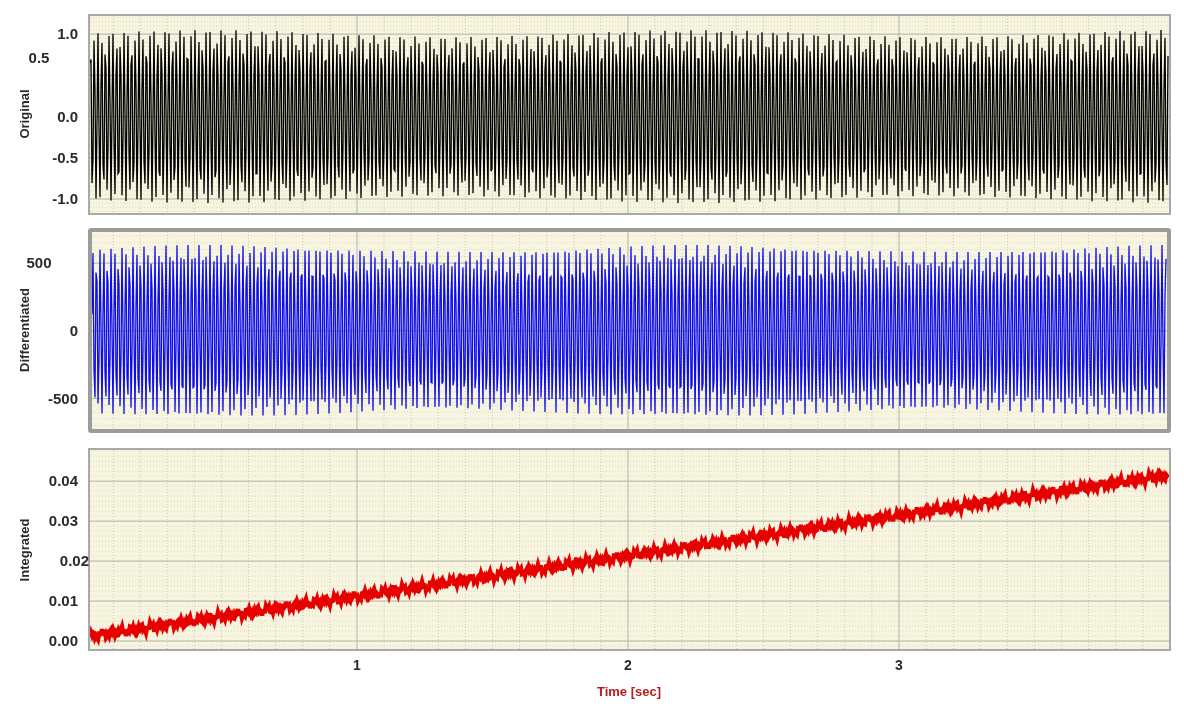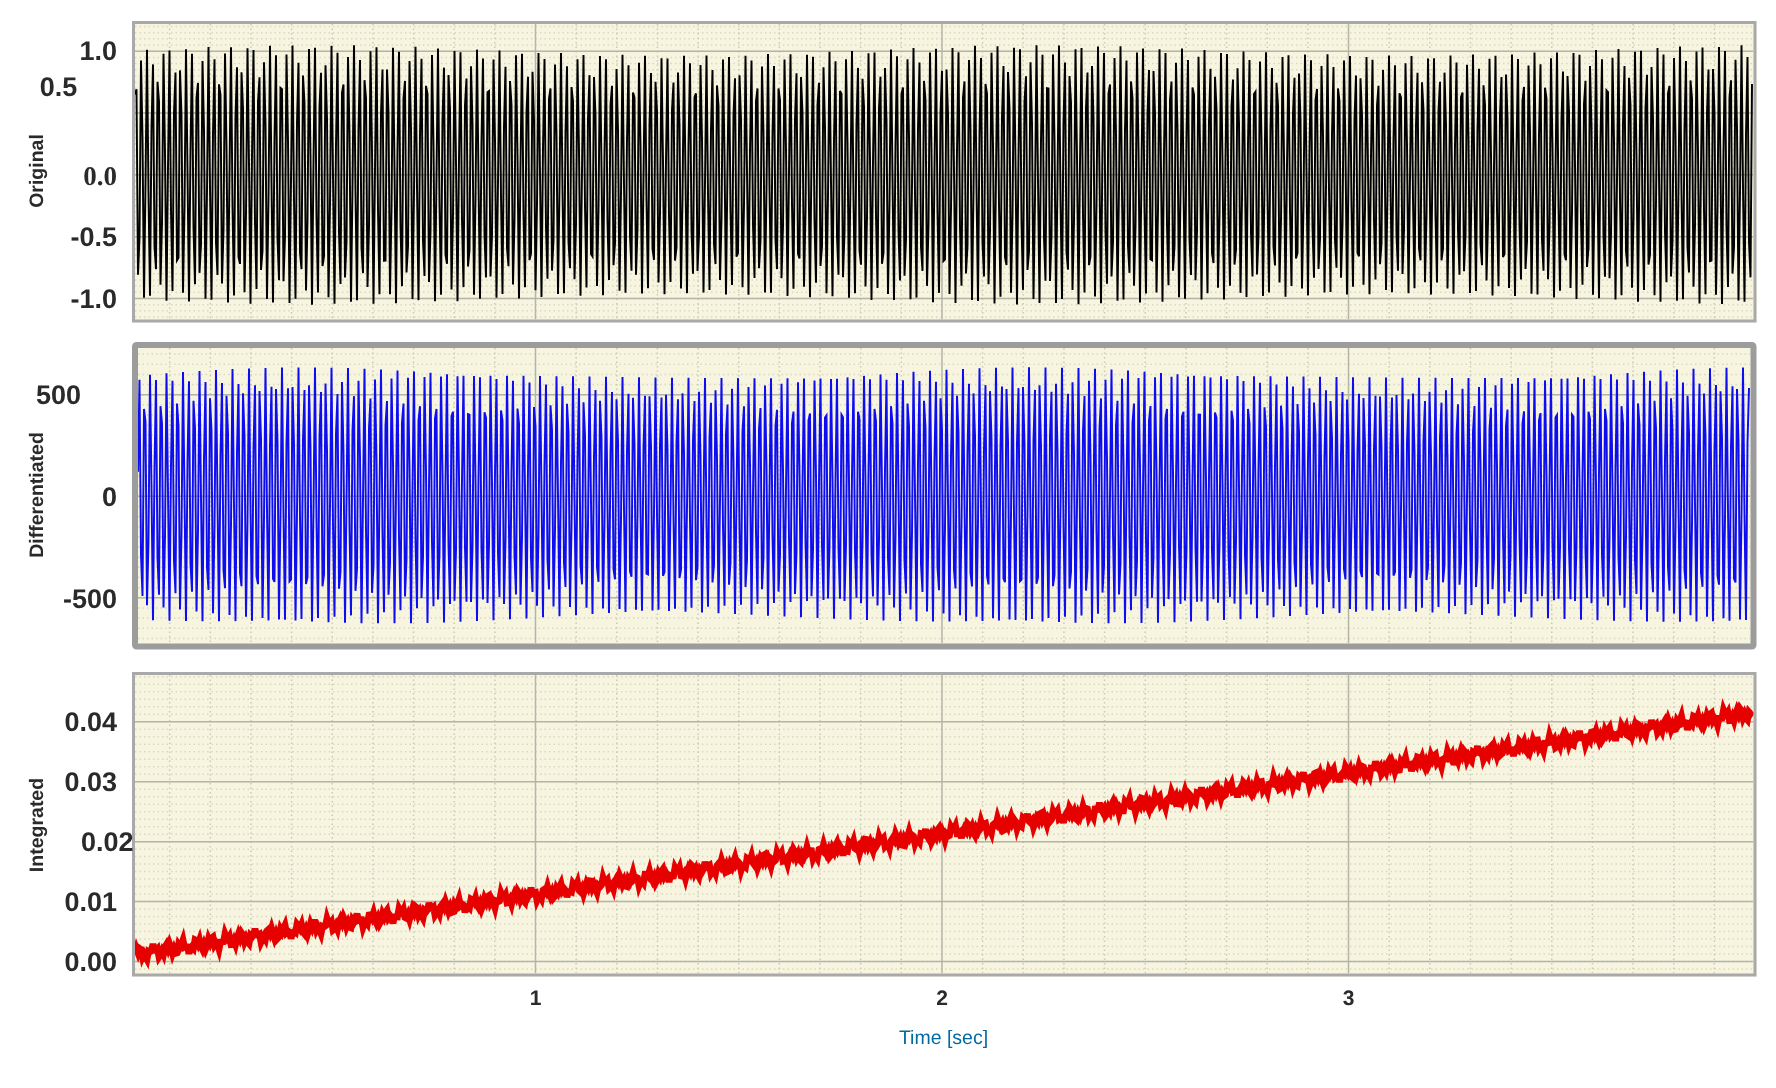--- a/index.html
+++ b/index.html
@@ -18,29 +18,29 @@
   .plotbox svg{ display:block; width:100%; height:100%; }
   .ylabel{
     position:absolute; transform:translate(-50%,-50%) rotate(-90deg);
     font-size:13px; font-weight:bold; color:#2a2a2a; white-space:nowrap;
   }
   #ylabel1{ left:24px; top:114px; }
   #ylabel2{ left:24px; top:330px; }
   #ylabel3{ left:24px; top:550px; }
   .ytick{
     position:absolute; left:0; width:78px; text-align:right;
-    font-size:18px; font-weight:bold; color:#2a2a2a; line-height:16px;
+    font-size:15px; font-weight:bold; color:#2a2a2a; line-height:16px;
   }
   .xtick{
     position:absolute; transform:translateX(-50%);
     font-size:14px; font-weight:bold; color:#2a2a2a; line-height:16px;
   }
   .xlabel{
     position:absolute; left:629px; top:684px; transform:translateX(-50%);
-    font-size:13px; font-weight:normal; color:#0369a1; white-space:nowrap;
+    font-size:13px; font-weight:bold; color:#b91c1c; white-space:nowrap;
   }
 </style>
 </head>
 <body>
 
 <div class="figure">
 
   <div class="ylabel" id="ylabel1">Original</div>
   <div class="ylabel" id="ylabel2">Differentiated</div>
   <div class="ylabel" id="ylabel3">Integrated</div>
@@ -304,21 +304,21 @@
         <line x1="267" y1="0" x2="267" y2="199" stroke="#b3b5a6" stroke-width="1"></line>
         <line x1="538" y1="0" x2="538" y2="199" stroke="#b3b5a6" stroke-width="1"></line>
         <line x1="809" y1="0" x2="809" y2="199" stroke="#b3b5a6" stroke-width="1"></line>
         <polyline points="0,186.21 1,182.58 2,185.26 3,182.27 4,182.97 5,187.93 6,185.76 7,187.63 8,189.53 9,184.14 10,184.62 11,183.86 12,179.36 13,183.06 14,183.84 15,182.71 16,187.95 17,186.45 18,184.10 19,186.25 20,181.24 21,179.55 22,182.24 23,179.12 24,181.90 25,185.72 26,182.91 27,185.55 28,185.27 29,179.87 30,181.45 31,179.50 32,176.63 33,181.48 34,181.03 35,181.17 36,185.79 37,182.34 38,181.00 39,182.17 40,176.58 41,177.07 42,179.26 43,176.55 44,180.94 45,182.98 46,180.02 47,182.94 48,180.49 49,175.96 50,178.28 51,175.43 52,174.68 53,179.83 54,178.25 55,179.64 56,182.83 57,178.01 58,177.85 59,177.77 60,172.51 61,175.05 62,176.34 63,174.52 64,179.76 65,179.68 66,177.09 67,179.75 68,175.48 69,172.54 70,175.13 71,171.84 72,173.33 73,177.88 74,175.48 75,177.89 76,179.07 77,173.68 78,174.66 79,173.26 80,169.20 81,173.31 82,173.48 83,172.88 84,178.09 85,175.90 86,174.10 87,175.97 88,170.57 89,169.66 90,172.02 91,168.85 92,172.31 93,175.50 94,172.70 95,175.71 96,174.64 97,169.55 98,171.43 99,168.90 100,166.71 101,171.66 102,170.68 103,171.44 104,175.71 105,171.77 106,171.04 107,171.72 108,166.06 109,167.28 110,168.96 111,166.46 112,171.32 113,172.60 114,169.91 115,172.96 116,169.77 117,165.81 118,168.18 119,164.91 120,164.94 121,169.87 122,167.94 123,169.94 124,172.51 125,167.50 126,167.89 127,167.20 128,162.20 129,165.30 130,165.99 131,164.61 132,170.02 133,169.19 134,167.06 135,169.57 136,164.76 137,162.55 138,164.94 139,161.46 140,163.71 141,167.76 142,165.24 143,168.14 144,168.55 145,163.28 146,164.67 147,162.64 148,159.13 149,163.53 150,163.11 151,163.11 152,168.16 153,165.35 154,164.13 155,165.61 156,159.94 157,159.80 158,161.74 159,158.64 160,162.73 161,165.22 162,162.56 163,165.84 164,163.97 165,159.30 166,161.37 167,158.31 168,156.85 169,161.77 170,160.34 171,161.74 172,165.54 173,161.24 174,161.09 175,161.21 176,155.61 177,157.50 178,158.62 179,156.45 180,161.67 181,162.18 182,159.85 183,162.91 184,159.04 185,155.72 186,158.03 187,154.41 188,155.26 189,159.85 190,157.66 191,160.24 192,162.12 193,157.04 194,157.93 195,156.59 196,151.97 197,155.52 198,155.61 199,154.76 200,160.22 201,158.68 202,157.08 203,159.33 204,154.07 205,152.61 206,154.70 207,151.13 208,154.11 209,157.58 210,155.05 211,158.36 212,157.97 213,152.94 214,154.64 215,152.01 216,149.13 217,153.69 218,152.75 219,153.39 220,158.15 221,154.81 222,154.19 223,155.18 224,149.37 225,149.96 226,151.41 227,148.51 228,153.12 229,154.89 230,152.47 231,155.91 232,153.27 233,149.12 234,151.26 235,147.73 236,147.06 237,151.83 238,150.03 239,152.07 240,155.30 241,150.74 242,151.15 243,150.64 244,145.23 245,147.71 246,148.24 247,146.51 248,151.97 249,151.73 250,149.85 251,152.79 252,148.31 253,145.69 254,147.82 255,143.97 256,145.61 257,149.76 258,147.43 259,150.53 260,151.66 261,146.63 262,147.94 263,145.94 264,141.82 265,145.71 266,145.23 267,144.98 268,150.35 269,148.17 270,147.13 271,149.01 272,143.41 273,142.70 274,144.39 275,140.86 276,144.52 277,147.34 278,144.93 279,148.54 280,147.34 281,142.67 282,144.58 283,141.37 284,139.21 285,143.80 286,142.40 287,143.71 288,148.06 289,144.30 290,144.26 291,144.69 292,138.87 293,140.13 294,141.05 295,138.45 296,143.49 297,144.51 298,142.44 299,145.92 300,142.56 301,139.00 302,141.09 303,137.18 304,137.32 305,141.82 306,139.75 307,142.41 308,144.98 309,140.29 310,141.20 311,140.02 312,134.93 313,137.90 314,137.85 315,136.64 316,142.21 317,141.27 318,139.90 319,142.60 320,137.61 321,135.71 322,137.55 323,133.58 324,135.98 325,139.60 326,137.26 327,140.81 328,141.14 329,136.29 330,137.92 331,135.28 332,131.75 333,135.86 334,134.85 335,135.26 336,140.40 337,137.67 338,137.22 339,138.62 340,132.80 341,132.82 342,134.04 343,130.67 344,134.92 345,137.05 346,134.86 347,138.67 348,136.68 349,132.47 350,134.46 351,130.75 352,129.35 353,133.86 354,132.08 355,134.05 356,137.88 357,133.83 358,134.34 359,134.13 360,128.43 361,130.30 362,130.65 363,128.46 364,133.82 365,134.11 366,132.46 367,135.86 368,131.85 369,128.94 370,130.87 371,126.67 372,127.62 373,131.75 374,129.52 375,132.74 376,134.59 377,129.89 378,131.22 379,129.37 380,124.71 381,128.06 382,127.44 383,126.83 384,132.39 385,130.80 386,129.98 387,132.33 388,126.93 389,125.76 390,127.23 391,123.25 392,126.37 393,129.39 394,127.14 395,131.05 396,130.57 397,126.02 398,127.86 399,124.61 400,121.76 401,125.95 402,124.48 403,125.58 404,130.38 405,127.19 406,127.32 407,128.16 408,122.25 409,122.95 410,123.65 411,120.55 412,125.30 413,126.71 414,124.84 415,128.75 416,126.00 417,122.33 418,124.29 419,120.14 420,119.55 421,123.85 422,121.80 423,124.42 424,127.63 425,123.40 426,124.41 427,123.52 428,118.07 429,120.46 430,120.22 431,118.55 432,124.10 433,123.69 434,122.53 435,125.74 436,121.14 437,118.92 438,120.59 439,116.22 440,117.96 441,121.61 442,119.35 443,123.06 444,124.13 445,119.56 446,121.22 447,118.68 448,114.57 449,118.18 450,117.03 451,117.09 452,122.50 453,120.34 454,120.09 455,121.99 456,116.30 457,115.84 458,116.85 459,112.99 460,116.75 461,119.13 462,117.08 463,121.24 464,119.95 465,115.80 466,117.75 467,113.94 468,111.83 469,116.00 470,114.14 471,115.93 472,120.28 473,116.75 474,117.43 475,117.63 476,111.76 477,113.09 478,113.21 479,110.51 480,115.64 481,116.35 482,114.89 483,118.76 484,115.31 485,112.24 486,114.06 487,109.58 488,109.80 489,113.78 490,111.56 491,114.79 492,117.31 493,113.02 494,114.46 495,112.87 496,107.78 497,110.59 498,109.78 499,108.71 500,114.33 501,113.26 502,112.65 503,115.53 504,110.46 505,108.94 506,110.24 507,105.82 508,108.31 509,111.42 510,109.23 511,113.36 512,113.61 513,109.28 514,111.17 515,107.99 516,104.51 517,108.26 518,106.64 519,107.40 520,112.54 521,109.90 522,110.23 523,111.57 524,105.71 525,105.94 526,106.43 527,102.81 528,107.13 529,108.82 530,107.08 531,111.39 532,109.31 533,105.64 534,107.58 535,103.29 536,101.97 537,105.98 538,103.84 539,106.31 540,110.10 541,106.34 542,107.53 543,107.04 544,101.35 545,103.21 546,102.76 547,100.55 548,105.95 549,105.96 550,104.98 551,108.70 552,104.62 553,102.20 554,103.77 555,99.06 556,100.09 557,103.65 558,101.37 559,105.15 560,106.92 561,102.70 562,104.49 563,102.18 564,97.58 565,100.68 566,99.34 567,98.93 568,104.48 569,102.83 570,102.79 571,105.25 572,99.81 573,98.99 574,99.85 575,95.49 576,98.68 577,101.17 578,99.18 579,103.62 580,103.06 581,99.07 582,101.08 583,97.29 584,94.51 585,98.28 586,96.27 587,97.75 588,102.50 589,99.48 590,100.37 591,101.09 592,95.19 593,96.04 594,95.97 595,92.70 596,97.48 597,98.48 598,97.15 599,101.47 600,98.65 601,95.54 602,97.35 603,92.67 604,92.16 605,95.91 606,93.58 607,96.71 608,99.84 609,95.99 610,97.62 611,96.40 612,91.01 613,93.30 614,92.28 615,90.66 616,96.20 617,95.56 618,95.13 619,98.56 620,93.94 621,92.19 622,93.41 623,88.59 624,90.40 625,93.46 626,91.25 627,95.50 628,96.47 629,92.43 630,94.47 631,91.47 632,87.45 633,90.74 634,88.91 635,89.22 636,94.57 637,92.42 638,92.96 639,94.88 640,89.21 641,89.06 642,89.40 643,85.24 644,89.03 645,90.88 646,89.19 647,93.83 648,92.46 649,88.91 650,90.93 651,86.60 652,84.58 653,88.25 654,85.93 655,88.13 656,92.38 657,89.10 658,90.51 659,90.53 660,84.73 661,86.12 662,85.47 663,82.68 664,87.79 665,88.12 666,87.26 667,91.48 668,87.99 669,85.49 670,87.06 671,82.09 672,82.39 673,85.77 674,83.37 675,87.10 676,89.52 677,85.68 678,87.67 679,85.72 680,80.74 681,83.37 682,81.80 683,80.84 684,86.38 685,85.16 686,85.31 687,88.35 688,83.30 689,82.22 690,83.00 691,78.20 692,80.73 693,83.23 694,81.19 695,85.81 696,85.97 697,82.23 698,84.40 699,80.75 700,77.39 701,80.74 702,78.50 703,79.55 704,84.58 705,82.03 706,83.15 707,84.45 708,78.67 709,79.13 710,78.91 711,75.07 712,79.37 713,80.56 714,79.26 715,83.97 716,81.85 717,78.81 718,80.71 719,75.93 720,74.71 721,78.16 722,75.64 723,78.54 724,82.19 725,78.77 726,80.64 727,79.92 728,74.35 729,76.19 730,74.96 731,72.73 732,78.05 733,77.74 734,77.43 735,81.41 736,77.34 737,75.48 738,76.71 739,71.56 740,72.66 741,75.58 742,73.23 743,77.48 744,79.13 745,75.43 746,77.69 747,75.01 748,70.55 749,73.40 750,71.32 751,71.09 752,76.51 753,74.78 754,75.51 755,78.05 756,72.69 757,72.27 758,72.53 759,67.87 760,71.05 761,72.94 762,71.19 763,76.07 764,75.43 765,72.08 766,74.27 767,70.03 768,67.40 769,70.69 770,68.12 771,69.92 772,74.52 773,71.68 774,73.33 775,73.94 776,68.18 777,69.19 778,68.38 779,64.97 780,69.67 781,70.21 782,69.39 783,74.05 784,71.22 785,68.75 786,70.43 787,65.30 788,64.89 789,68.02 790,65.40 791,68.95 792,71.93 793,68.49 794,70.74 795,69.26 796,64.03 797,66.23 798,64.44 799,62.86 800,68.26 801,67.37 802,67.63 803,71.27 804,66.71 805,65.49 806,66.29 807,61.10 808,62.94 809,65.34 810,63.15 811,67.84 812,68.69 813,65.25 814,67.66 815,64.29 816,60.43 817,63.37 818,60.87 819,61.39 820,66.56 821,64.42 822,65.74 823,67.67 824,62.14 825,62.32 826,62.02 827,57.62 828,61.37 829,62.62 830,61.26 831,66.28 832,64.87 833,61.98 834,64.09 835,59.33 836,57.46 837,60.58 838,57.78 839,60.32 840,64.38 841,61.37 842,63.51 843,63.37 844,57.76 845,59.24 846,57.83 847,54.96 848,59.94 849,59.85 850,59.57 851,64.06 852,60.60 853,58.74 854,60.09 855,54.72 856,55.10 857,57.81 858,55.22 859,59.35 860,61.60 861,58.27 862,60.81 863,58.57 864,53.79 865,56.24 866,53.92 867,53.06 868,58.41 869,57.00 870,57.87 871,61.04 872,56.11 873,55.53 874,55.81 875,50.70 876,53.23 877,55.05 878,53.13 879,58.15 880,58.21 881,55.11 882,57.58 883,53.55 884,50.38 885,53.30 886,50.44 887,51.74 888,56.54 889,54.09 890,55.97 891,57.22 892,51.63 893,52.37 894,51.47 895,47.46 896,51.66 897,52.28 898,51.39 899,56.43 900,54.29 901,51.94 902,53.83 903,48.66 904,47.58 905,50.41 906,47.50 907,50.74 908,54.17 909,51.12 910,53.66 911,52.75 912,47.41 913,49.26 914,47.26 915,45.02 916,50.16 917,49.48 918,49.80 919,53.99 920,50.00 921,48.76 922,49.67 923,44.19 924,45.33 925,47.56 926,45.11 927,49.74 928,51.22 929,48.10 930,50.83 931,47.85 932,43.62 933,46.19 934,43.41 935,43.31 936,48.49 937,46.66 938,48.14 939,50.73 940,45.55 941,45.58 942,45.28 943,40.38 944,43.51 945,44.73 946,43.19 947,48.42 948,47.70 949,45.03 950,47.42 951,42.83 952,40.39 953,43.17 954,40.06 955,42.12 956,46.45 957,43.80 958,46.19 959,46.71 960,41.19 961,42.40 962,40.88 963,37.37 964,41.91 965,41.92 966,41.58 967,46.51 968,43.70 969,41.93 970,43.50 971,38.03 972,37.73 973,40.19 974,37.28 975,41.16 976,43.90 977,40.91 978,43.77 979,42.08 980,37.13 981,39.24 982,36.70 983,35.16 984,40.32 985,39.13 986,40.06 987,43.84 988,39.42 989,38.79 990,39.20 991,33.73 992,35.58 993,37.26 994,35.07 995,40.10 996,40.80 997,37.99 998,40.79 999,37.11 1000,33.52 1001,36.09 1002,32.93 1003,33.62 1004,38.50 1005,36.35 1006,38.41 1007,40.35 1008,35.05 1009,35.62 1010,34.71 1011,30.14 1012,33.77 1013,34.38 1014,33.31 1015,38.63 1016,37.16 1017,35.01 1018,37.21 1019,32.13 1020,30.45 1021,32.98 1022,29.72 1023,32.53 1024,36.29 1025,33.57 1026,36.39 1027,36.13 1028,30.82 1029,32.41 1030,30.28 1031,27.36 1032,32.12 1033,31.56 1034,31.82 1035,36.51 1036,33.13 1037,31.96 1038,33.11 1039,27.45 1040,27.92 1041,29.92 1042,27.13 1043,31.56 1044,33.58 1045,30.77 1046,33.85 1047,31.38 1048,26.92 1049,29.18 1050,26.14 1051,25.36 1052,30.41 1053,28.80 1054,30.35 1055,33.60 1056,28.87 1057,28.84 1058,28.67 1059,23.34 1060,25.82 1061,26.92 1062,25.10 1063,30.41 1064,30.33 1065,27.93 1066,30.68 1067,26.38 1068,23.48 1069,25.94 1070,22.49 1071,23.97 1072,28.45 1073,26.08 1074,28.68 1075,29.89 1076,24.60 1077,25.65 1078,24.10" fill="none" stroke="#e60000" stroke-width="4.5"></polyline>
       </svg>
   </div>
 
   <div id="tick-layer">
       <div class="ytick" style="top: 26.1339px;">1.0</div>
       <div class="ytick" style="top: 50px; text-align: center;">0.5</div>
-      <div class="ytick" style="top: 108.561px; font-family: Liberation Serif, serif;">0.0</div>
+      <div class="ytick" style="top: 108.561px;">0.0</div>
       <div class="ytick" style="top: 149.774px;">-0.5</div>
       <div class="ytick" style="top: 190.987px;">-1.0</div>
       <div class="ytick" style="top: 255.141px; text-align: center;">500</div>
       <div class="ytick" style="top: 322.838px;">0</div>
       <div class="ytick" style="top: 390.536px;">-500</div>
       <div class="ytick" style="top: 473.169px;">0.04</div>
       <div class="ytick" style="top: 513.129px;">0.03</div>
       <div class="ytick" style="top: 553.088px; margin-left: 11px;">0.02</div>
       <div class="ytick" style="top: 593.048px;">0.01</div>
       <div class="ytick" style="top: 633.008px; text-align: right;">0.00</div>

